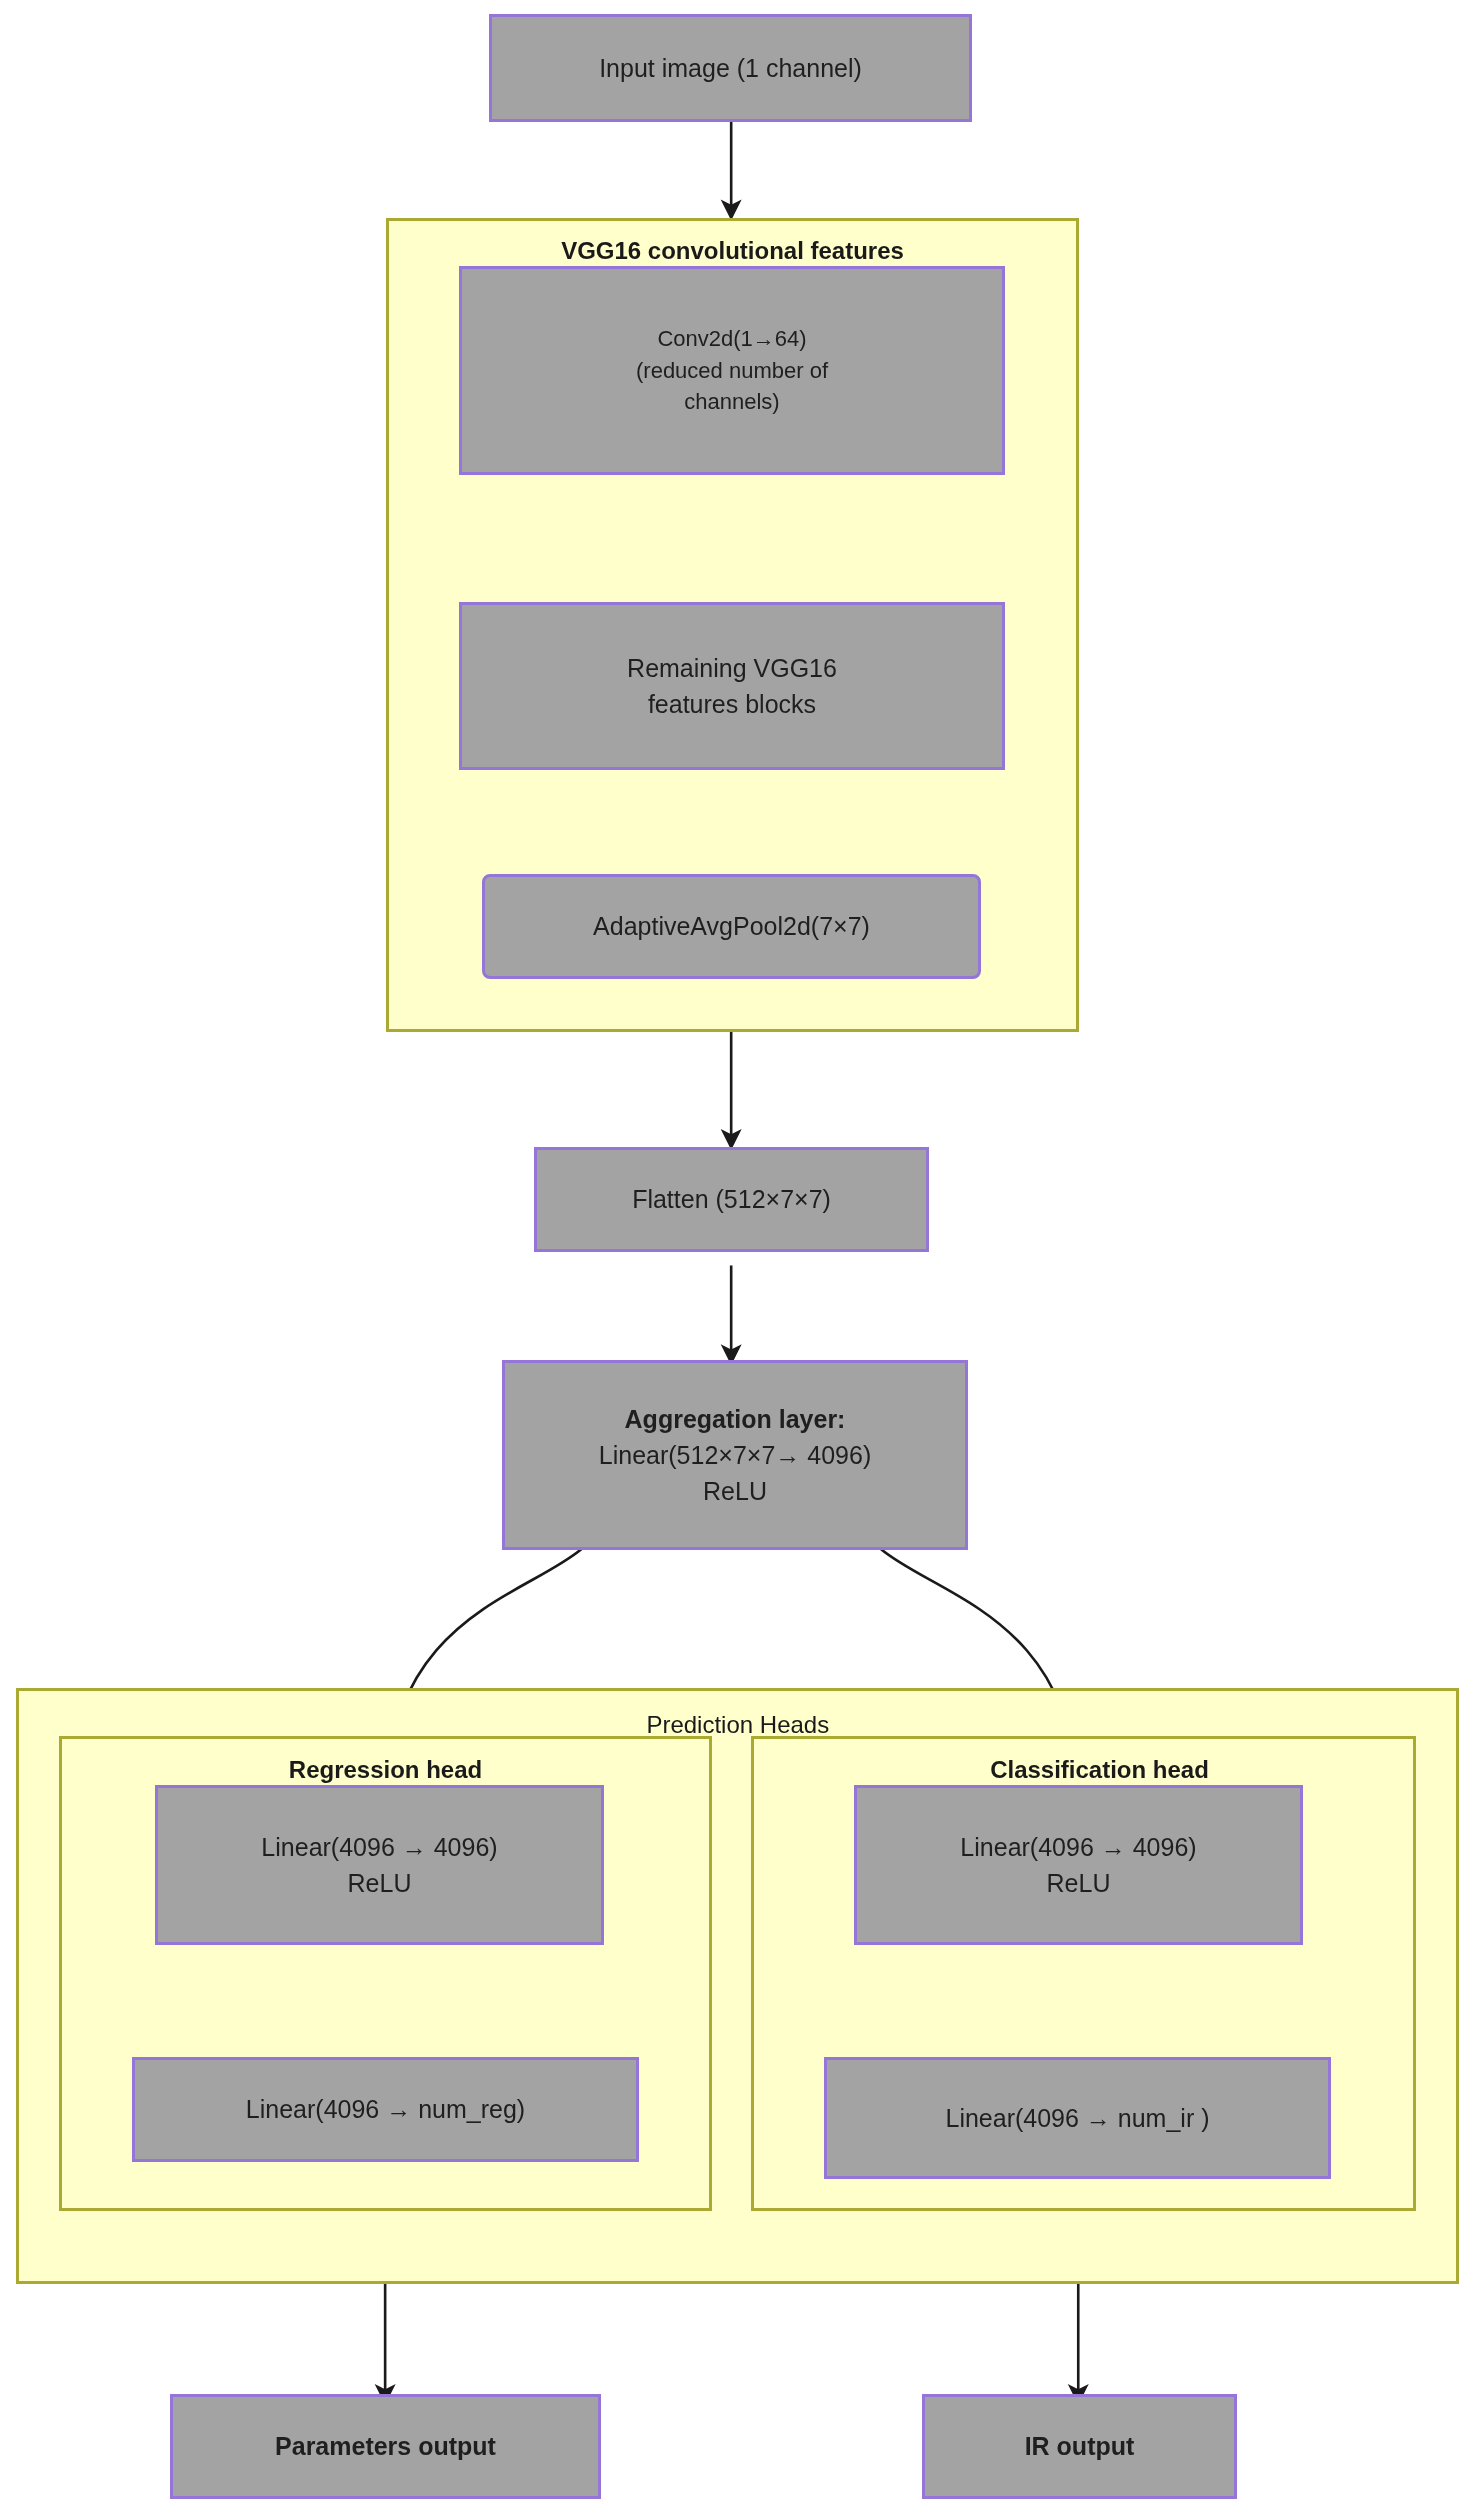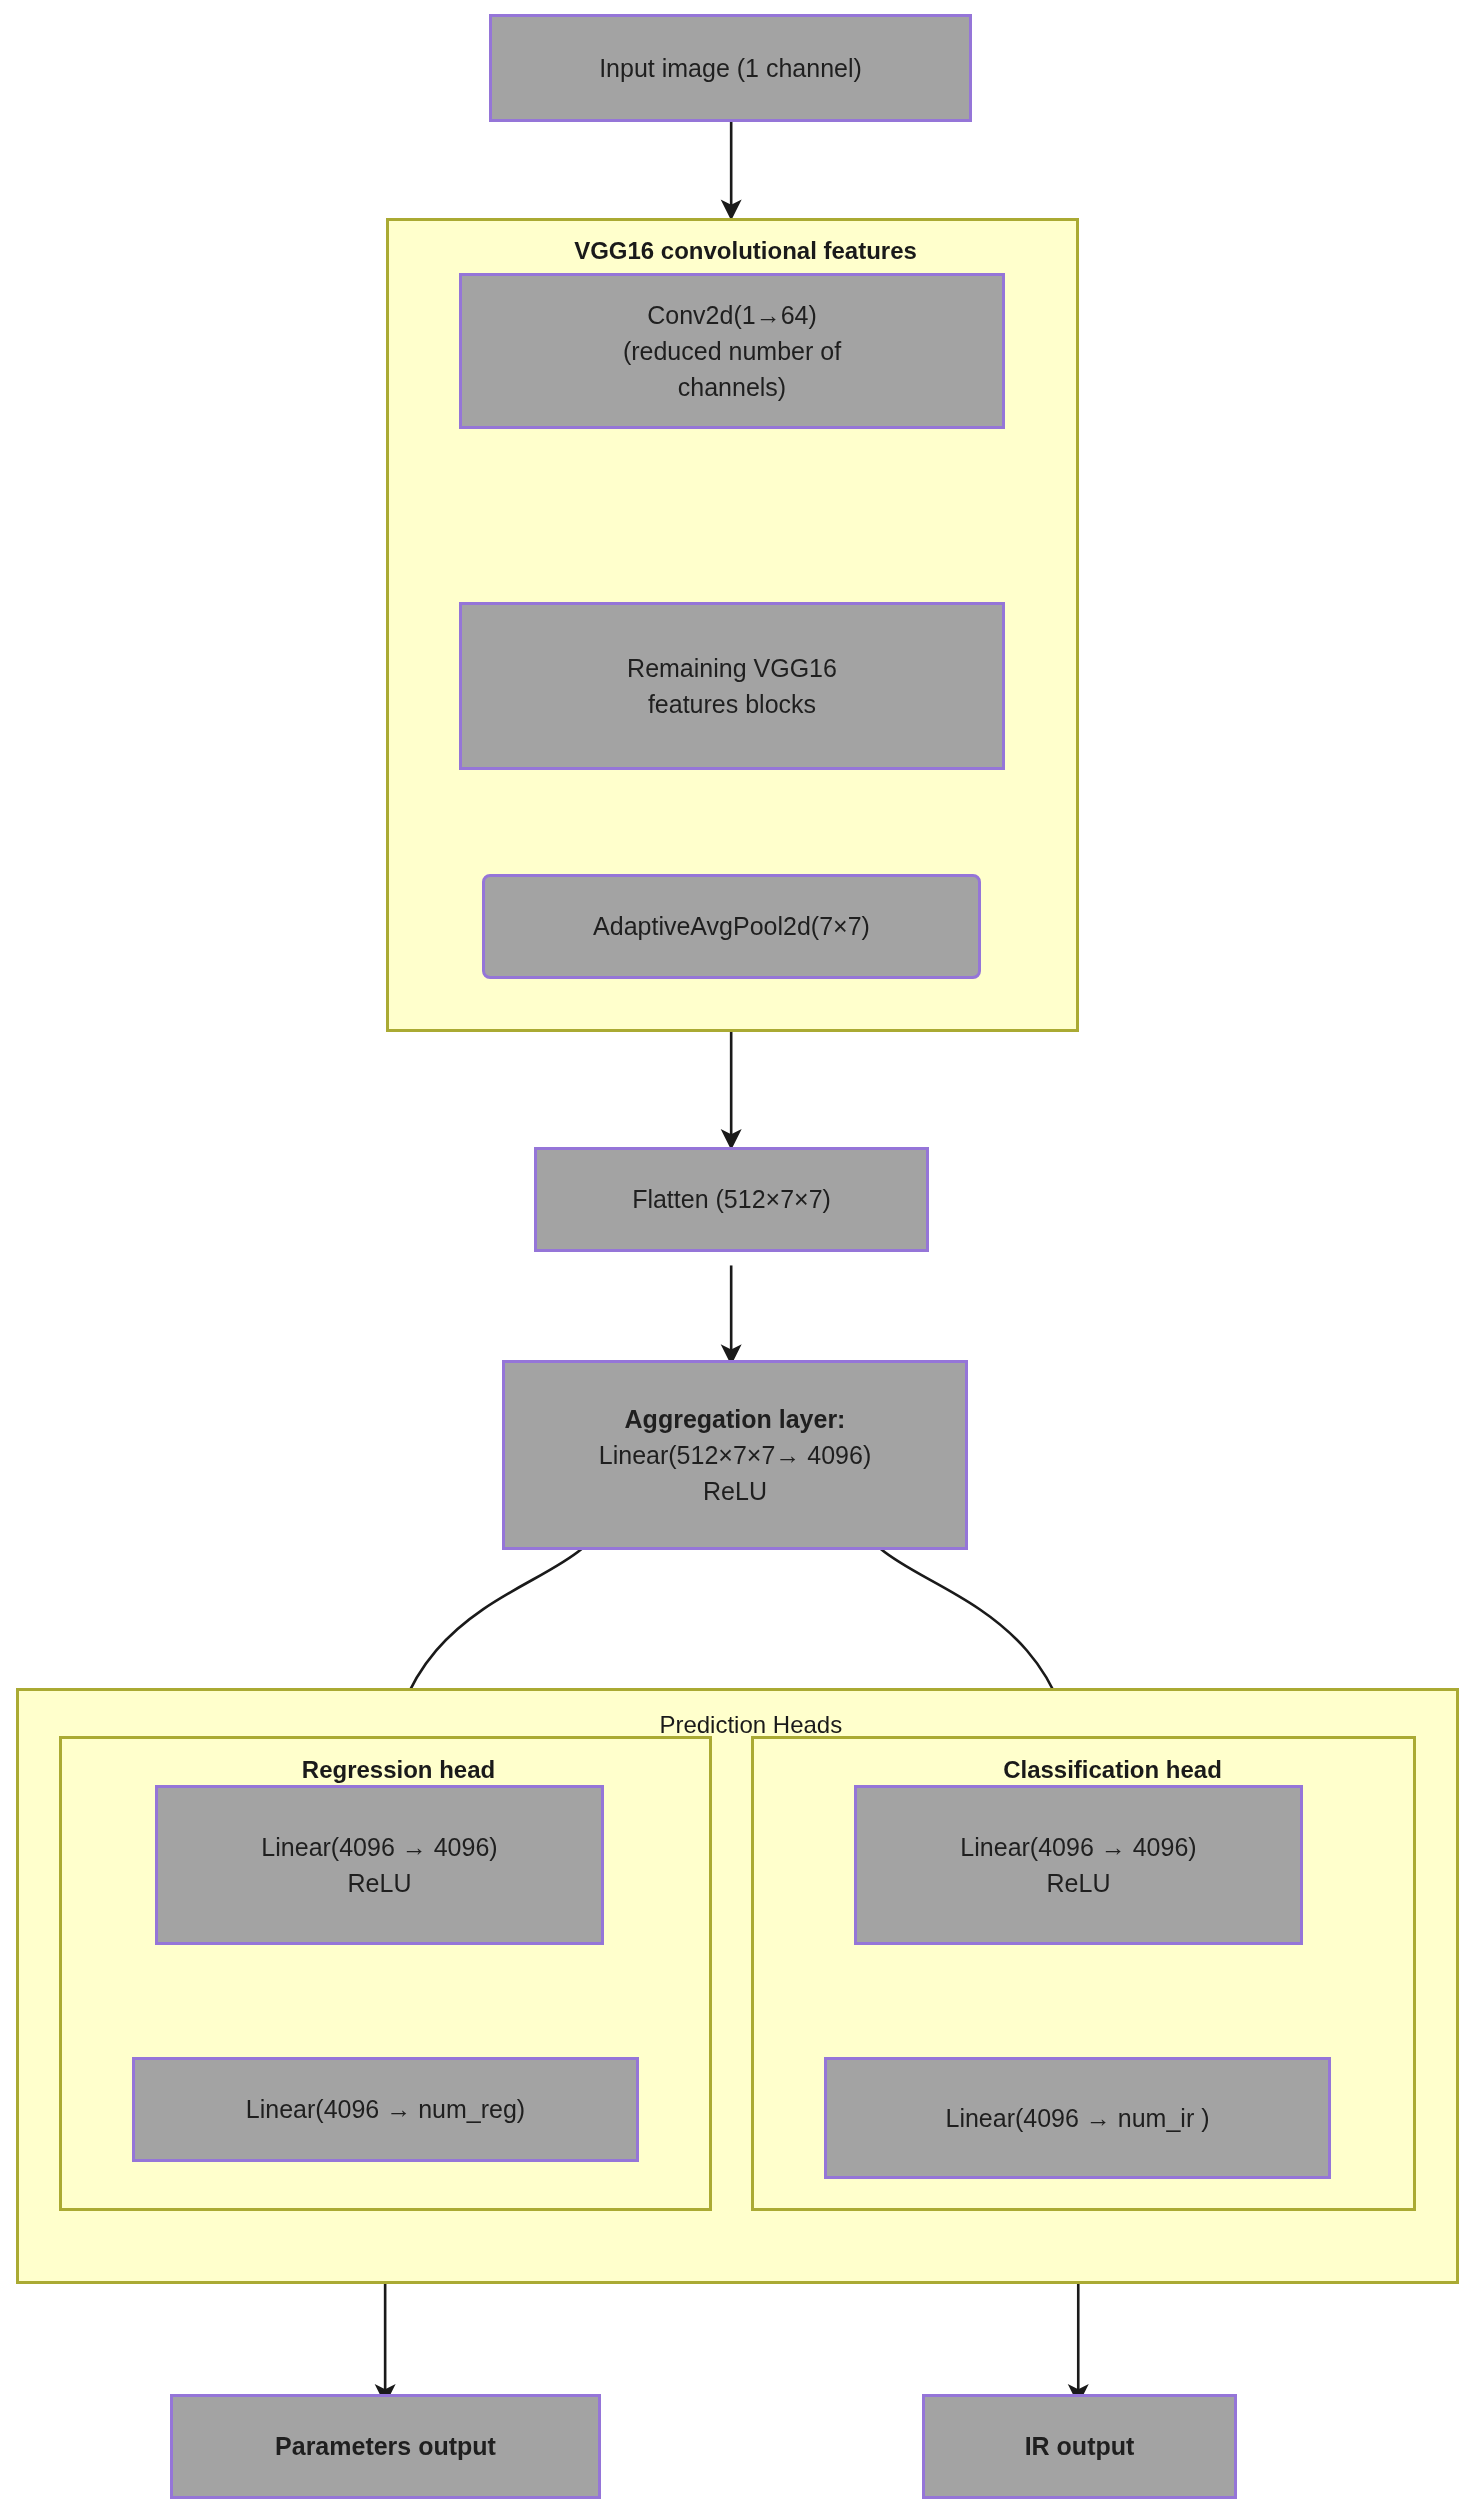--- a/index.html
+++ b/index.html
@@ -22,21 +22,21 @@
     overflow: hidden;
   }
   .grp {
     position: absolute;
     background: #ffffcc;
     border: 3.2px solid #aaaa33;
     box-sizing: border-box;
   }
   .grp-title {
     position: absolute;
-    left: 13px;
+    left: 0;
     width: 100%;
     text-align: center;
     font-weight: bold;
     color: #1a1a1a;
     white-space: nowrap;
   }
   .grp-title.plain { font-weight: normal; }
   .node {
     position: absolute;
     background: #a3a3a3;
@@ -111,21 +111,21 @@
   </div>
 
   <div class="grp" style="left:751px; top:1736px; width:665px; height:475px;">
     <div class="grp-title" style="top:17px; font-size:24px;padding-left:16px;">Classification head</div>
   </div>
 
   <div class="node" style="left:489px; top:13.7px; width:483px; height:108px; font-size:25px;">
     <span class="ln">Input image (1 channel)</span>
   </div>
 
-  <div class="node" style="left:459px; top:273px; width:546px; height:156px; font-size:25px;">
+  <div class="node" style="left:459px; top:266px; width:546px; height:209px; font-size:22px;">
     <span class="ln">Conv2d(1→64)</span>
     <span class="ln">(reduced number of</span>
     <span class="ln">channels)</span>
   </div>
 
   <div class="node" style="left:459px; top:602px; width:546px; height:168px; font-size:25px;">
     <span class="ln">Remaining VGG16</span>
     <span class="ln">features blocks</span>
   </div>
 

